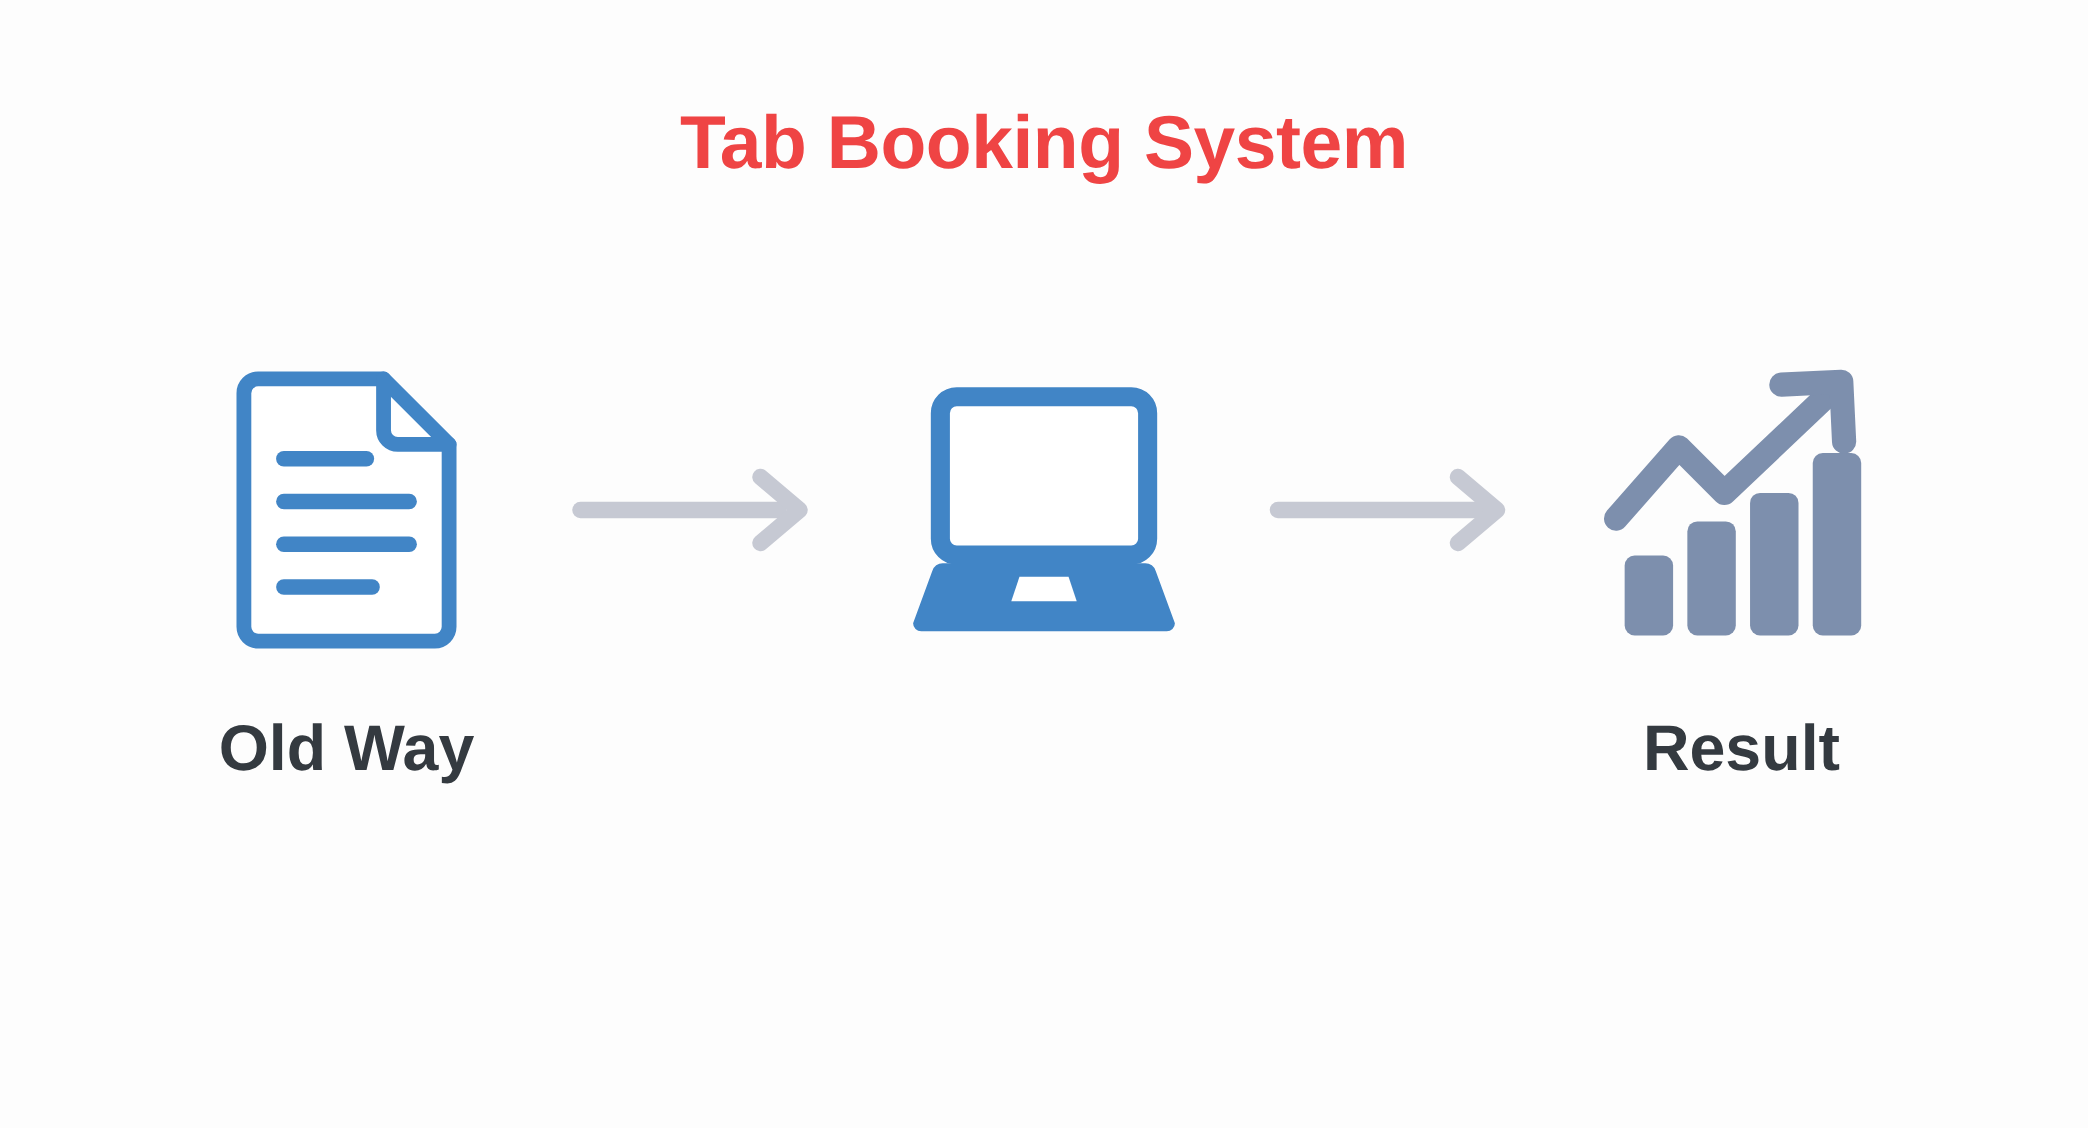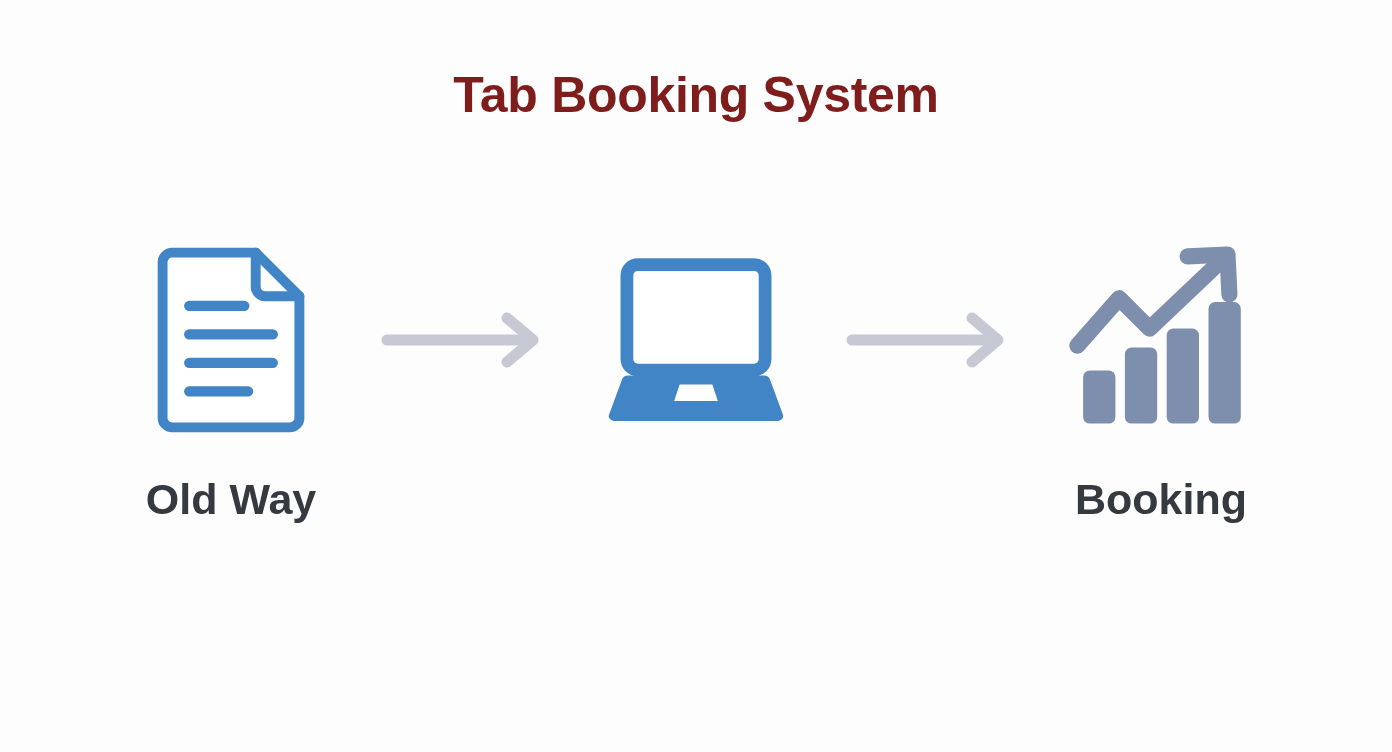--- a/index.html
+++ b/index.html
@@ -24,21 +24,21 @@
 
   
   .title {
     position: absolute;
     top: 68px;
     left: 0;
     width: 1392px;
     text-align: center;
     font-size: 50px;
     font-weight: bold;
-    color: #7f1d1d;
+    color: #ef4444;
     letter-spacing: -0.3px;
     line-height: 1.1;
     white-space: nowrap;
   }
 
   
   .flow {
     position: absolute;
     top: 240px;
     left: 0;
@@ -159,17 +159,17 @@
           <rect x="9" y="66" width="17" height="28" rx="3.5" fill="#7d8fad"></rect>
           <rect x="31" y="54" width="17" height="40" rx="3.5" fill="#7d8fad"></rect>
           <rect x="53" y="44" width="17" height="50" rx="3.5" fill="#7d8fad"></rect>
           <rect x="75" y="30" width="17" height="64" rx="3.5" fill="#7d8fad"></rect>
 
           <polyline points="6,53 28,28 44,44 82,8" fill="none" stroke="#7d8fad" stroke-width="8.5" stroke-linecap="round" stroke-linejoin="round"></polyline>
 
           <polyline points="64,6 85,5 86,26" fill="none" stroke="#7d8fad" stroke-width="8.5" stroke-linecap="round" stroke-linejoin="round"></polyline>
         </svg>
       </div>
-      <div class="step-label">Booking</div>
+      <div class="step-label">Result</div>
     </div>
 
   </div>
 </div>
 
 </body></html>

